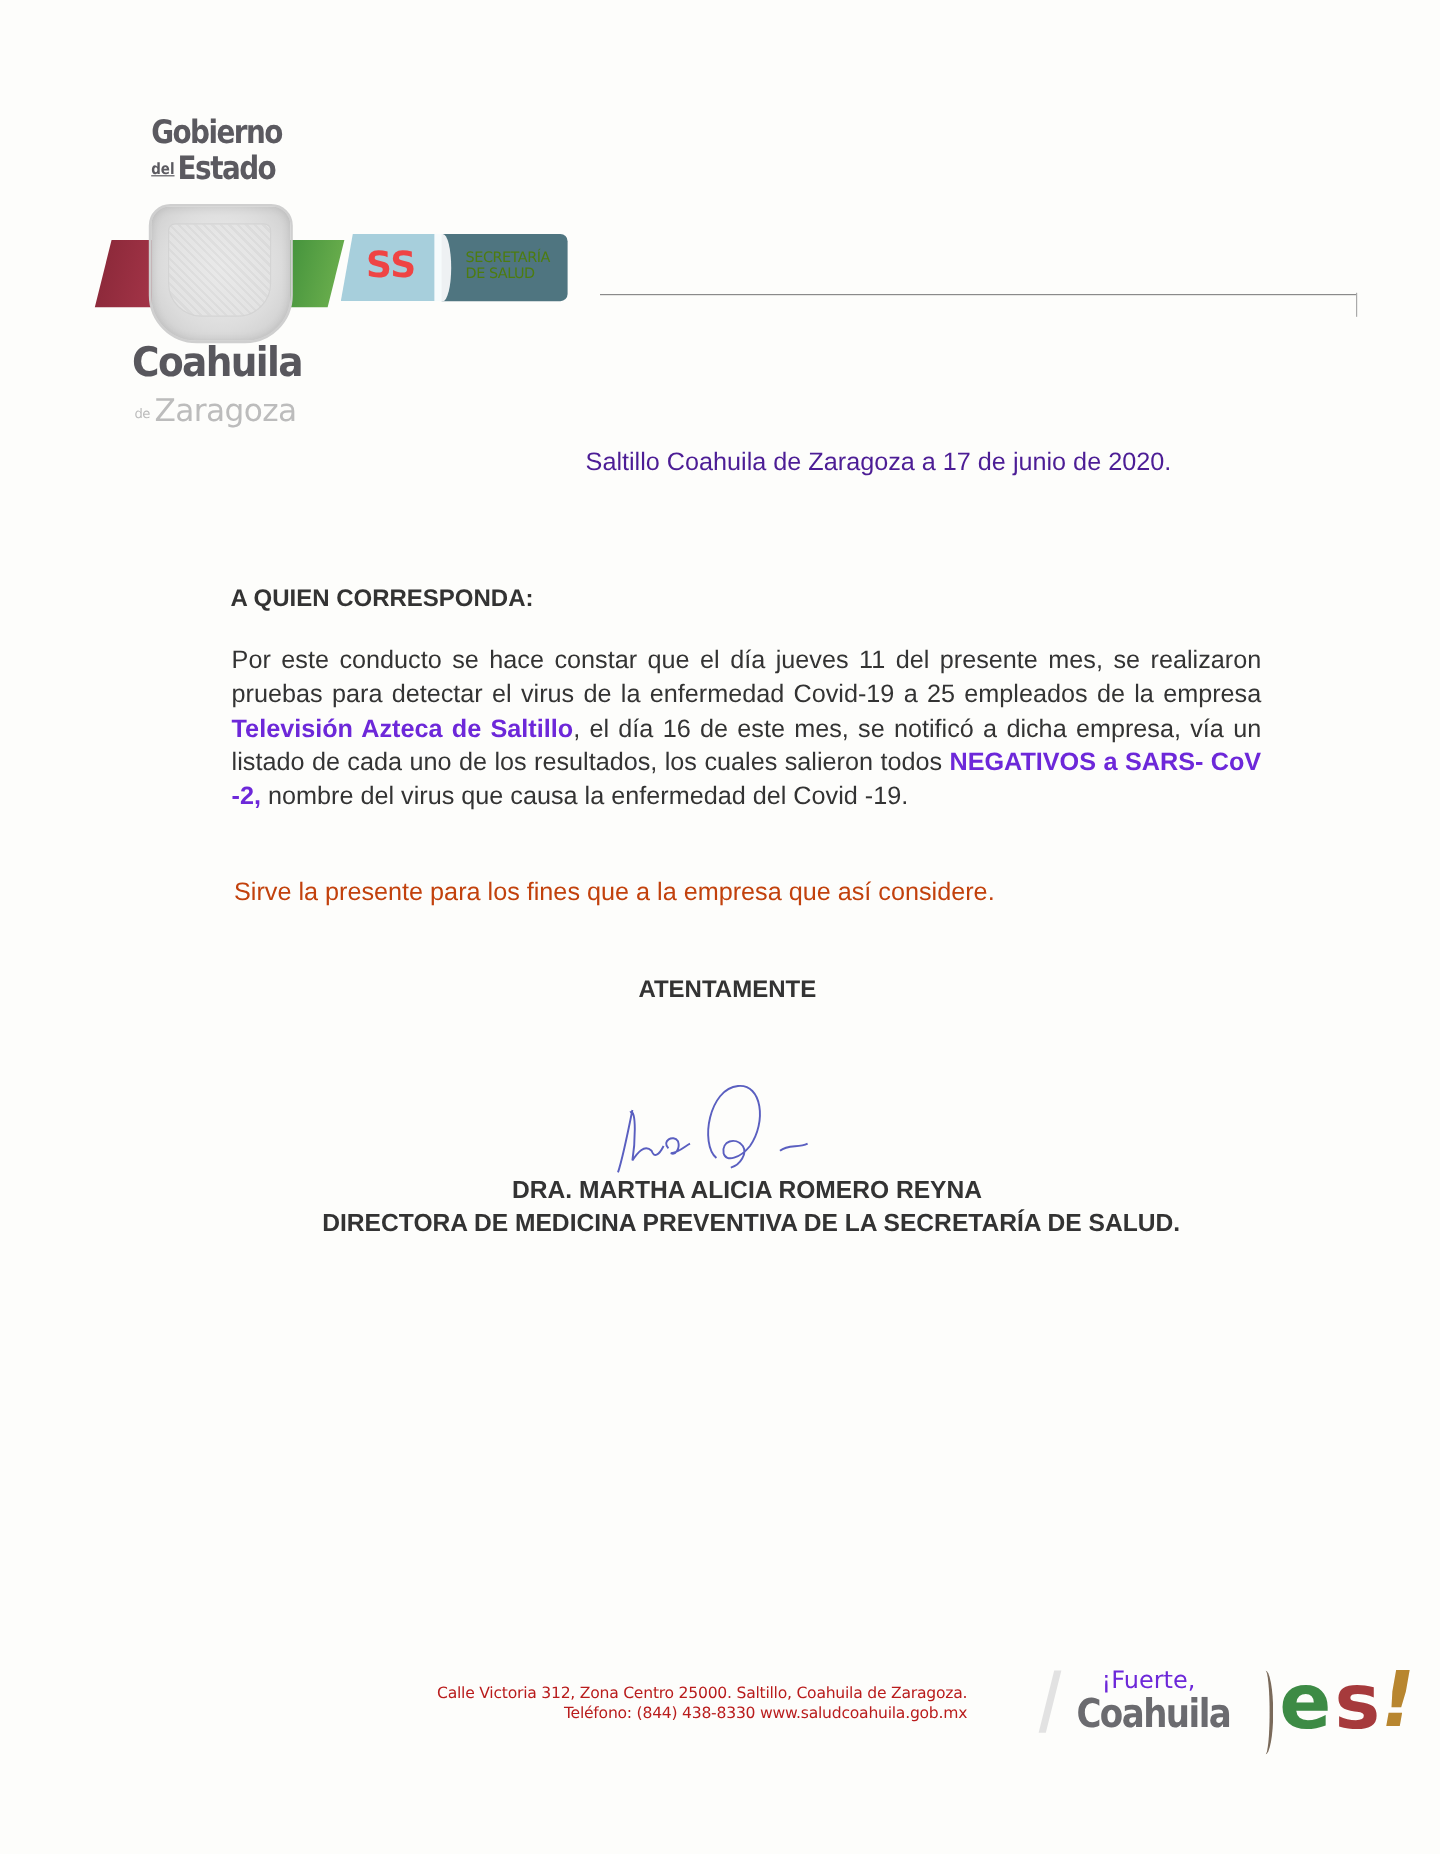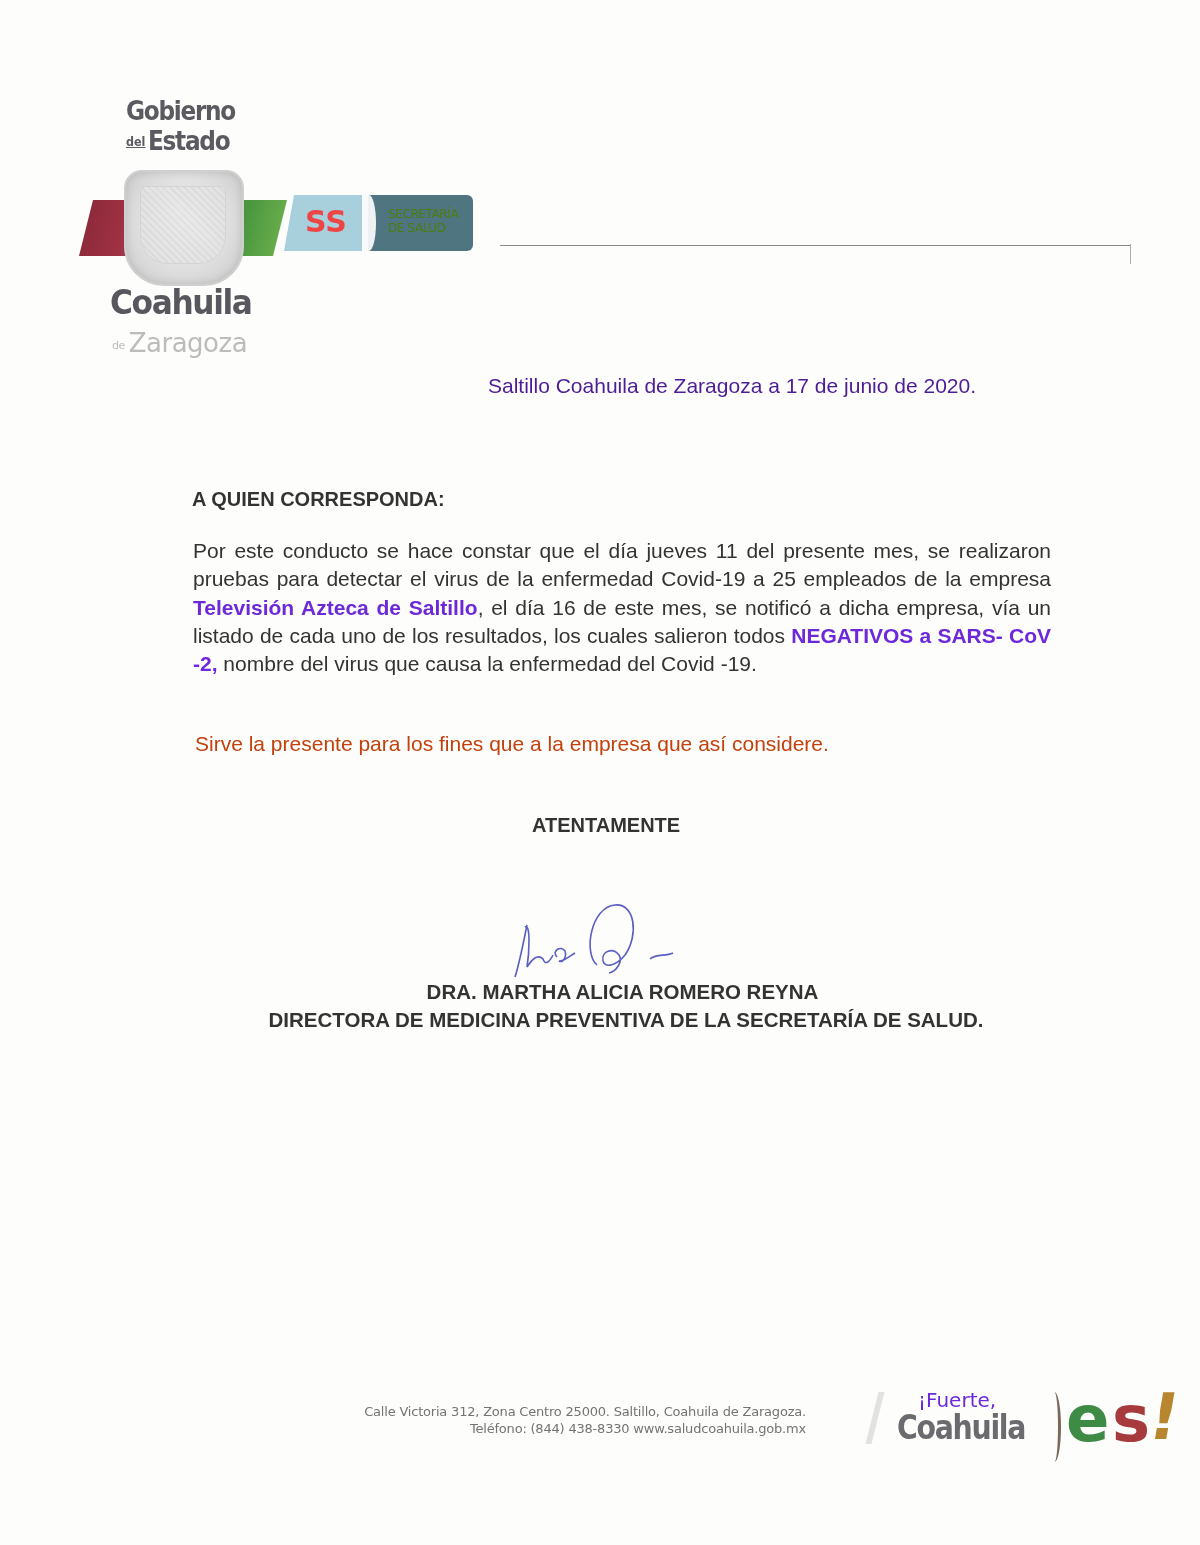--- a/index.html
+++ b/index.html
@@ -102,21 +102,21 @@
   .atentamente { left: 532px; top: 814px; font-size: 20px; font-weight: bold; color: #333; }
 
   .signature { left: 505px; top: 895px; width: 220px; height: 90px; }
 
   .signer-name { left: 0; width: 1245px; top: 980px; text-align: center; font-size: 20.5px; font-weight: bold; color: #333; }
   .signer-title { left: 0; width: 1252px; top: 1008px; text-align: center; font-size: 20.5px; font-weight: bold; color: #333; }
 
   
   .footer-address {
     left: 300px; top: 1403px; width: 506px; text-align: right;
-    font-size: 13px; line-height: 17px; color: #737373;
+    font-size: 13px; line-height: 17px; color: #b91c1c;
     font-family: "DejaVu Sans", sans-serif; letter-spacing: -0.2px;
   }
   .footer-slash {
     left: 872px; top: 1392px; width: 6px; height: 52px;
     background: #e2e2e2; transform: skewX(-14deg);
   }
   .fuerte-small {
     left: 918px; top: 1388px; font-size: 20px; color: #6d28d9;
     font-family: "DejaVu Sans", sans-serif;
   }

